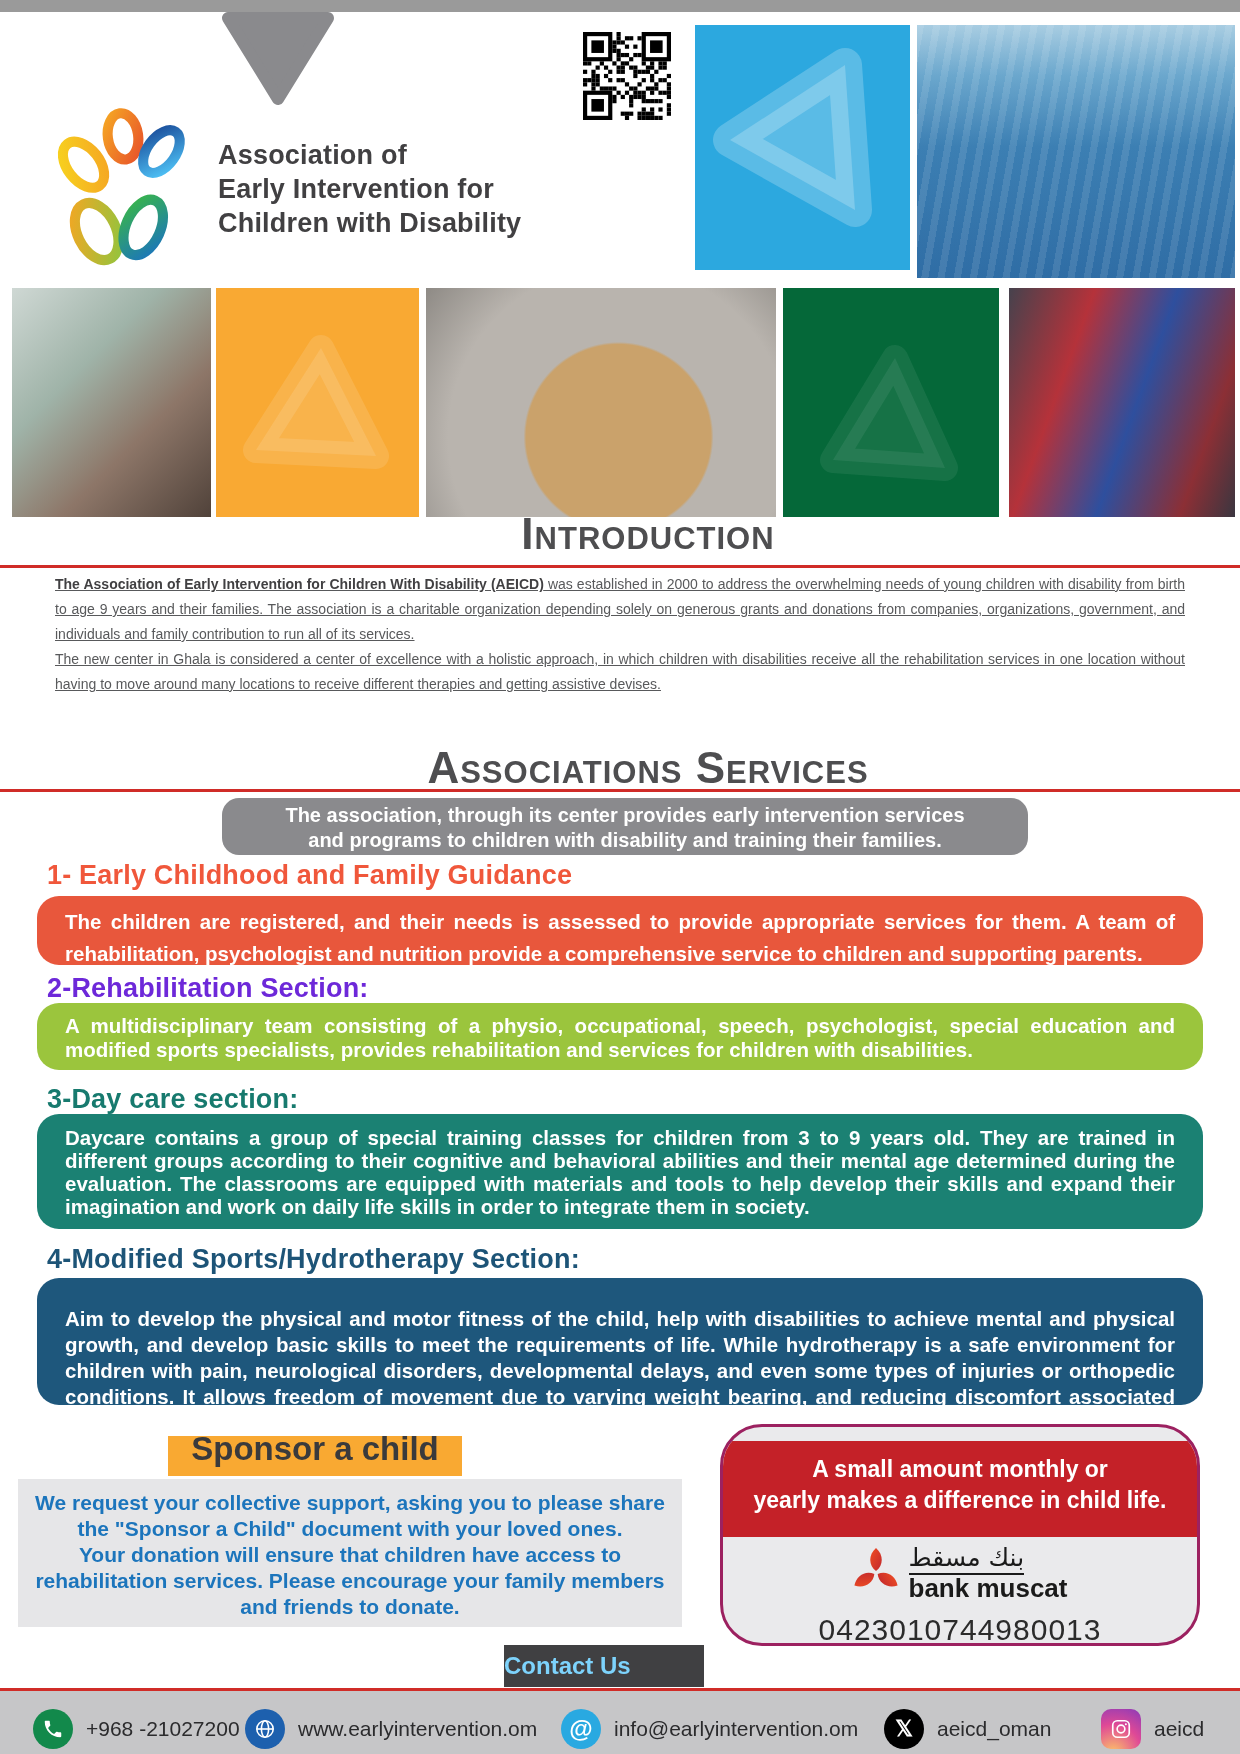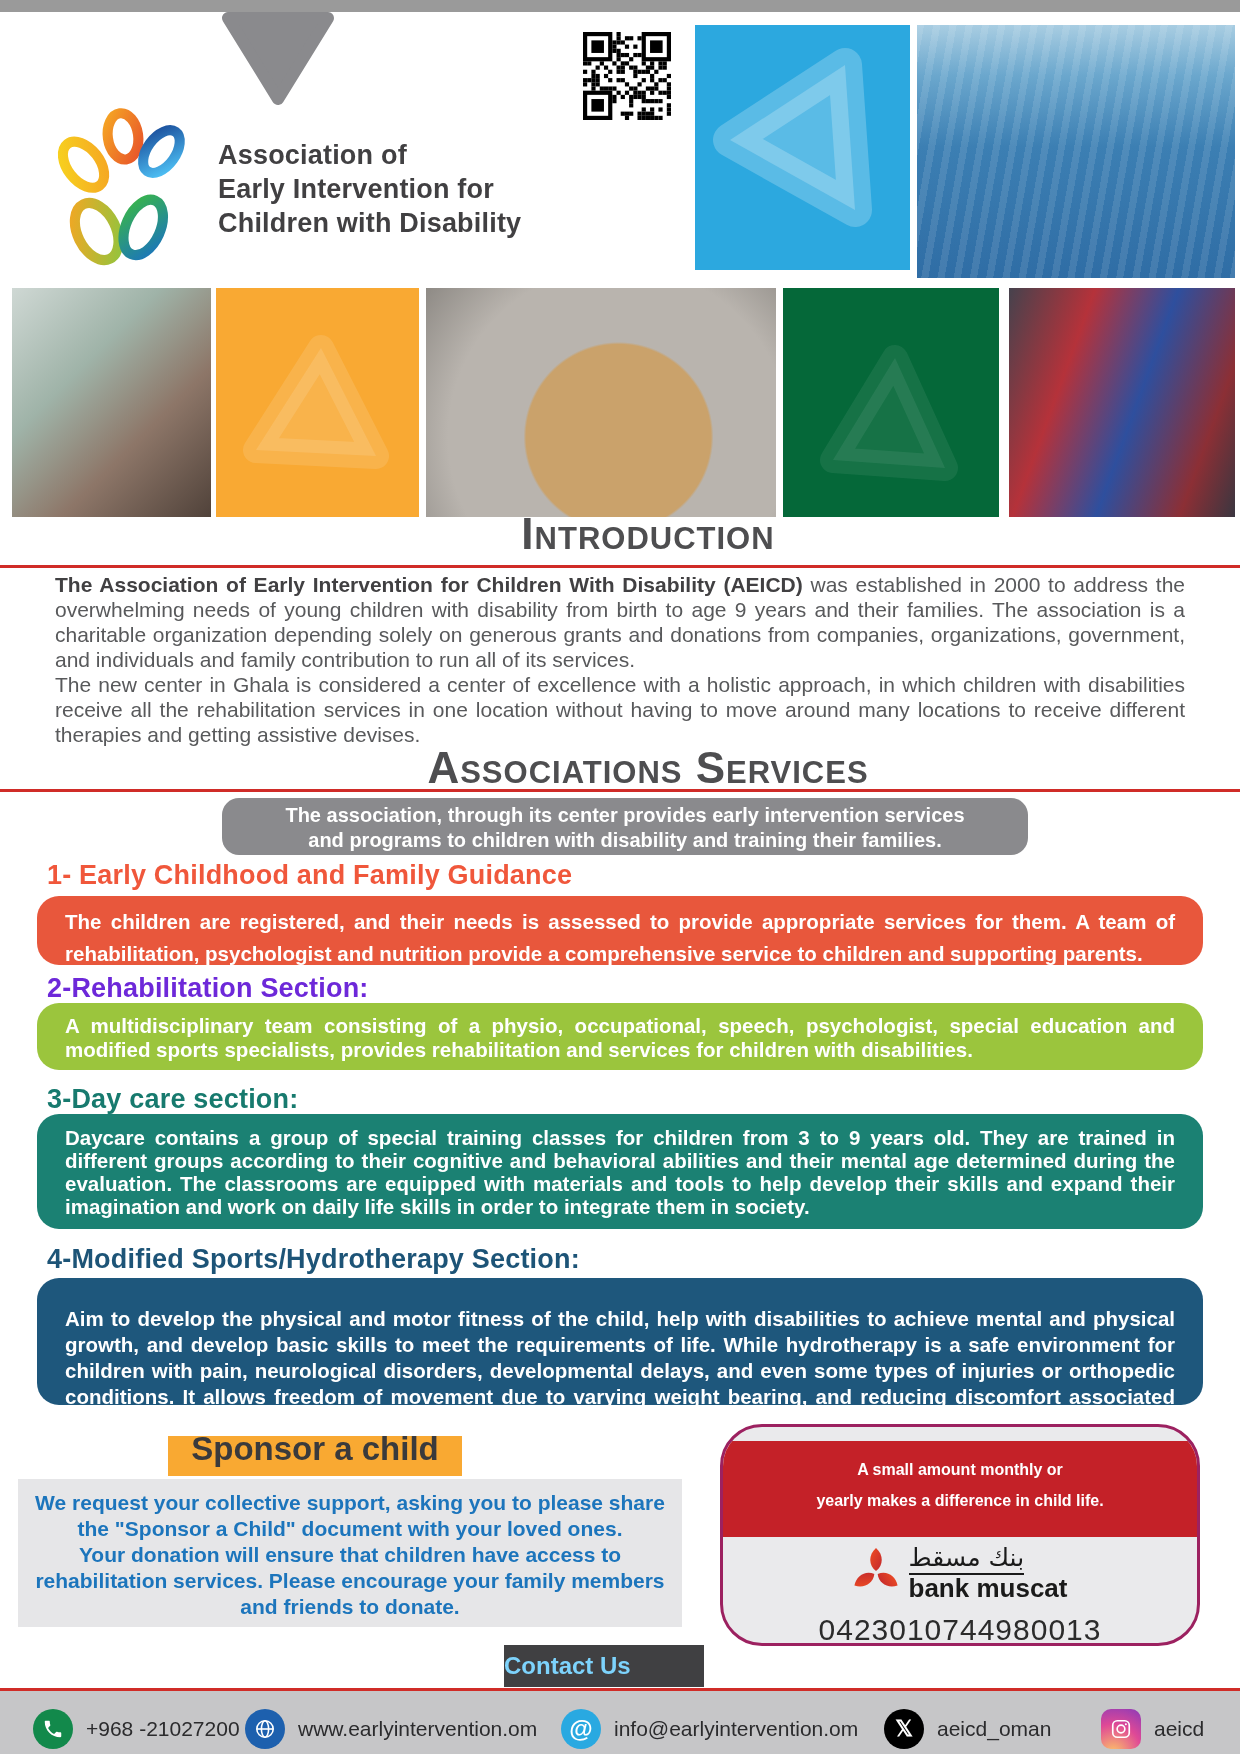--- a/index.html
+++ b/index.html
@@ -32,22 +32,22 @@
 
   
   .big-heading{left:0;width:1240px;text-align:center;font-variant:small-caps;
       font-size:44px;font-weight:700;color:#4e4e50;letter-spacing:1px;line-height:44px;padding-left:28px;}
   #intro-heading{top:500px;}
   #services-heading{top:734px;}
   .red-rule{left:0;width:1240px;height:3px;background:#d02c28;}
   #rule-1{top:553px;} #rule-2{top:777px;} #rule-3{top:1676px;}
 
   
-  #intro-text{left:55px;top:560px;width:1130px;font-size:21px;line-height:25px;
-      color:#58595b;text-align:justify;}
+  #intro-text{left:55px;top:560px;width:1130px;font-size:14px;line-height:25px;
+      color:#58595b;text-align:justify;text-decoration:underline;}
   #intro-text p{margin:0;}
   #intro-text .lead{font-weight:bold;color:#414042;}
 
   
   #services-pill{left:222px;top:786px;width:806px;height:57px;border-radius:17px;
       background:#8a8a8d;color:#fff;font-weight:bold;font-size:20px;line-height:25px;
       text-align:center;padding-top:5px;box-sizing:border-box;}
   .sec-title{left:47px;font-size:27px;font-weight:bold;letter-spacing:.2px;}
   .sec-box{left:37px;width:1166px;border-radius:22px;color:#fff;font-weight:bold;
       font-size:20.5px;text-align:justify;box-sizing:border-box;padding:0 28px;}
@@ -59,21 +59,21 @@
   
   #sponsor-header{left:168px;top:1424px;width:294px;height:40px;background:#f9a932;}
   #sponsor-header span{position:absolute;left:0;top:-6px;width:100%;text-align:center;
       font-size:33px;font-weight:bold;color:#3a3a3c;}
   #sponsor-box{left:18px;top:1467px;width:664px;height:148px;background:#e6e6e8;
       text-align:center;color:#1c75bc;font-weight:bold;font-size:21px;line-height:26px;
       padding-top:11px;box-sizing:border-box;}
   #donation-box{left:720px;top:1412px;width:480px;height:222px;background:#eaeaec;
       border:3px solid #9c2160;border-radius:42px;box-sizing:border-box;overflow:hidden;}
   #donation-band{position:absolute;left:0;top:14px;width:100%;height:96px;background:#c42128;
-      color:#fff;font-weight:bold;font-size:16px;line-height:31px;text-align:center;
+      color:#fff;font-weight:bold;font-size:23px;line-height:31px;text-align:center;
       padding-top:13px;box-sizing:border-box;}
   #bank-row{position:absolute;left:0;top:116px;width:100%;display:flex;
       justify-content:center;align-items:center;gap:10px;}
   #bank-names{text-align:left;}
   #bank-ar{font-family:"DejaVu Sans",sans-serif;font-size:25px;color:#1a1a1a;
       border-bottom:2px solid #1a1a1a;padding-bottom:1px;display:inline-block;}
   #bank-en{font-size:26px;font-weight:bold;color:#1a1a1a;line-height:26px;}
   #account-number{position:absolute;left:0;top:186px;width:100%;text-align:center;
       font-size:30px;color:#2b2b2b;letter-spacing:1px;}
 

